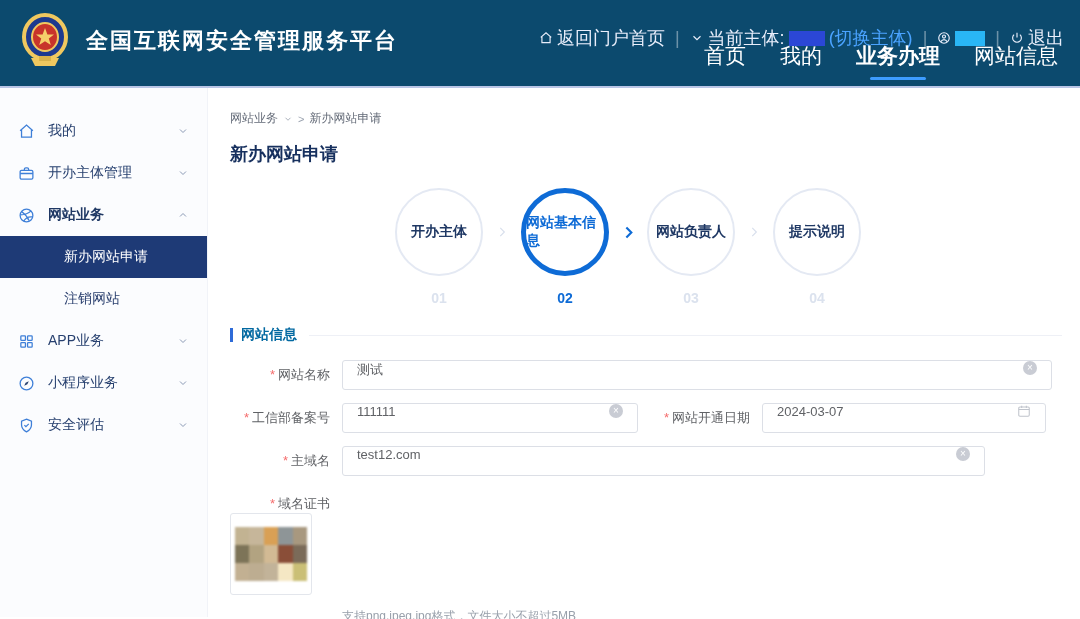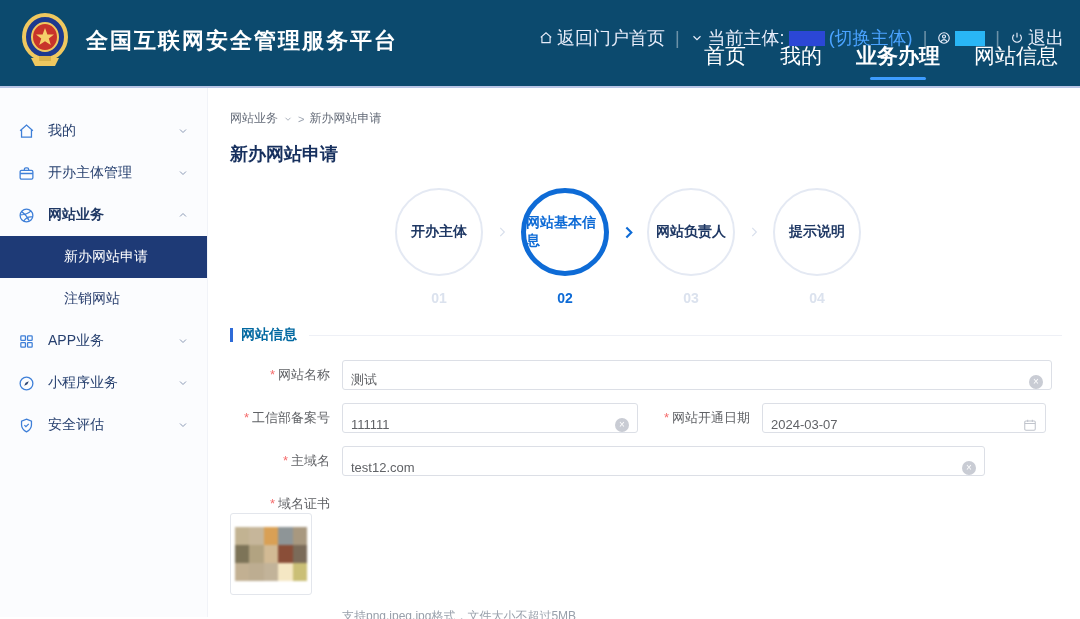--- a/index.html
+++ b/index.html
@@ -70,21 +70,21 @@
   .section-title { font-size:14px; font-weight:bold; color:#0369a1; }
   .section-line { flex:1; border-top:1px solid #eef0f6; margin-left:12px; }
 
   
   .form { margin-top:16px; }
   .form-row { display:flex; align-items:center; margin-bottom:13px; }
   .f-label { width:100px; text-align:right; font-size:13px; color:#606266; margin-right:12px; flex-shrink:0; }
   .star { color:#f56c6c; margin-right:3px; }
   .f-label2 { width:104px; text-align:right; font-size:13px; color:#606266; margin:0 12px 0 8px; flex-shrink:0; }
   .input { height:30px; border:1px solid #dcdfe6; border-radius:3px; background:#fff;
-           display:flex; align-items:flex-end; padding:0 8px; font-size:13px; color:#606266; }
+           display:flex; align-items:flex-start; padding:0 14px; font-size:13px; color:#606266; }
   .input .val { flex:1; }
   .clear-ic { width:14px; height:14px; border-radius:50%; background:#c9ccd4; color:#fff;
               font-size:10px; line-height:14px; text-align:center; cursor:pointer; flex-shrink:0; }
   .cal-ic { width:14px; height:14px; stroke:#c0c4cc; fill:none; stroke-width:1.8; flex-shrink:0; cursor:pointer; }
   .w-full { width:710px; } .w-icp { width:296px; } .w-date { width:284px;gap:21px; } .w-dom { width:643px; }
 
   .row-top { align-items:flex-start;flex-direction:column; }
   .row-top .f-label { margin-top:6px; }
   .thumb { width:82px; height:82px; border:1px solid #e3e6ec; border-radius:3px; background:#fff;
            display:flex; align-items:center; justify-content:center; overflow:hidden; cursor:pointer; }

